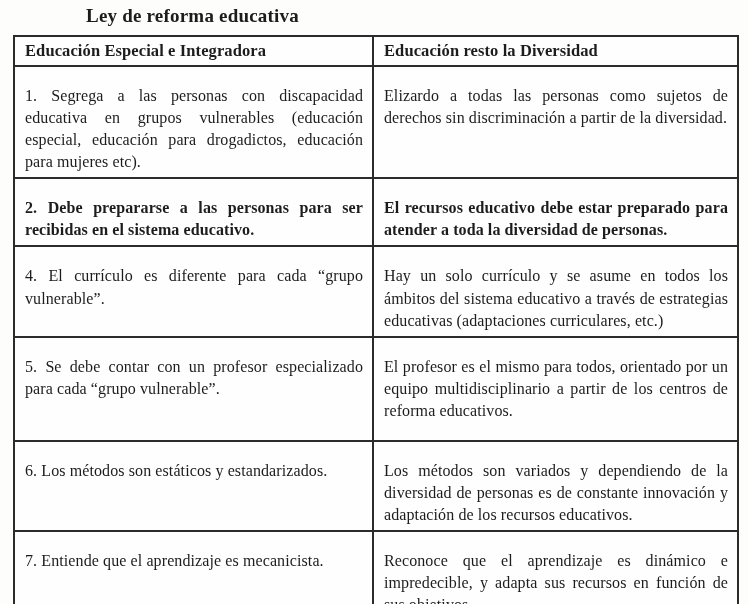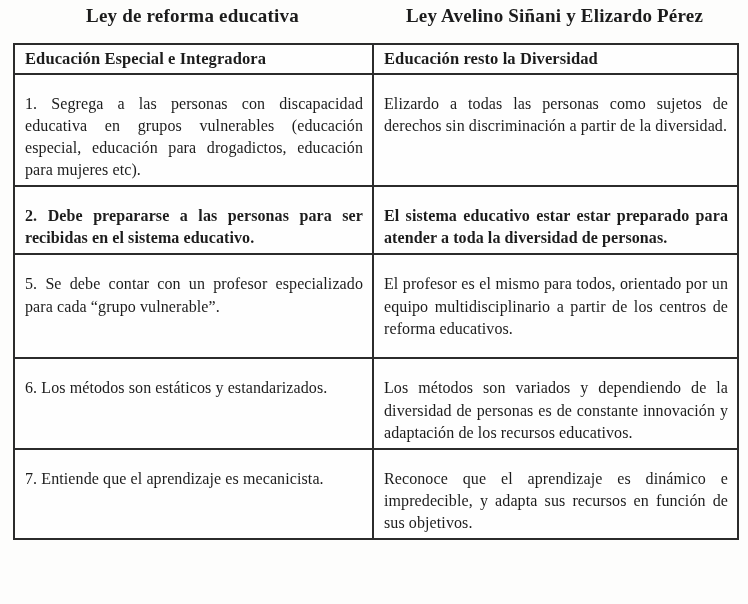--- a/index.html
+++ b/index.html
@@ -12,21 +12,21 @@
     overflow: hidden;
   }
   .page {
     width: 748px;
     height: 604px;
     position: relative;
   }
   .titles {
     display: flex;
     width: 724px;
-    margin: 4px 11px 16px 13px;
+    margin: 4px 11px 8px 13px;
   }
   .title {
     font-weight: bold;
     font-size: 19px;
     text-align: center;
     letter-spacing: 0.2px;
     padding-top: 1px;
   }
   .title.left  { width: 359px; }
   .title.right { width: 365px; }
@@ -66,42 +66,45 @@
   tr.r6 td { height: 86px; }
   tr.r7 td { height: 63px; }
 </style>
 </head>
 <body>
 
 <div class="page">
 
   <div class="titles">
     <div class="title left">Ley de reforma educativa</div>
-    <div class="title right">Ley Avelino Siñani y Elizardo Pérez</div>
   </div>
 
   <table class="cmp">
     <colgroup>
       <col class="c-left">
       <col class="c-right">
     </colgroup>
     <thead>
       <tr>
         <th>Educación Especial e Integradora</th>
         <th>Educación resto la Diversidad</th>
       </tr>
     </thead>
     <tbody>
       <tr class="r1">
         <td>1. Segrega a las personas con discapacidad educativa en grupos vulnerables (educación especial, educación para drogadictos, educación para mujeres etc).</td>
         <td>Elizardo a todas las personas como sujetos de derechos sin discriminación a partir de la diversidad.</td>
       </tr>
       <tr class="r2">
         <td>2. Debe prepararse a las personas para ser recibidas en el sistema educativo.</td>
-        <td>El sistema educativo estar estar preparado para atender a toda la diversidad de personas.</td>
+        <td>El recursos educativo debe estar preparado para atender a toda la diversidad de personas.</td>
+      </tr>
+      <tr class="r4">
+        <td>4. El currículo es diferente para cada “grupo vulnerable”.</td>
+        <td>Hay un solo currículo y se asume en todos los ámbitos del sistema educativo a través de estrategias educativas (adaptaciones curriculares, etc.)</td>
       </tr>
       <tr class="r5">
         <td>5. Se debe contar con un profesor especializado para cada “grupo vulnerable”.</td>
         <td>El profesor es el mismo para todos, orientado por un equipo multidisciplinario a partir de los centros de reforma educativos.</td>
       </tr>
       <tr class="r6">
         <td>6. Los métodos son estáticos y estandarizados.</td>
         <td>Los métodos son variados y dependiendo de la diversidad de personas es de constante innovación y adaptación de los recursos educativos.</td>
       </tr>
       <tr class="r7">

